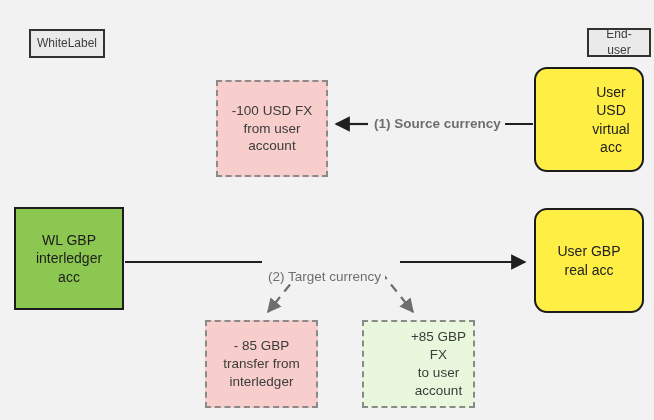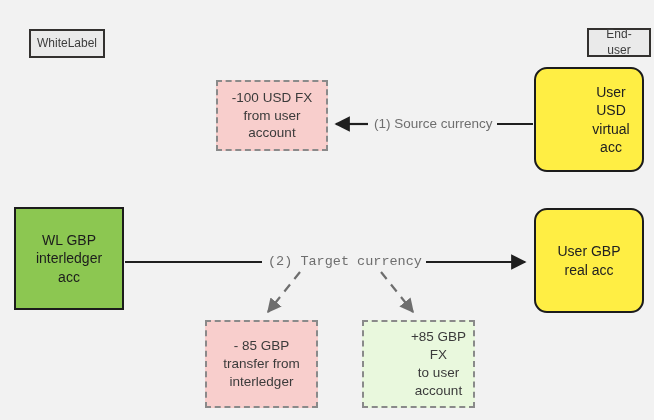--- a/index.html
+++ b/index.html
@@ -118,21 +118,21 @@
 
     <g>
       <line x1="381" y1="272" x2="413" y2="312" stroke="#6e6e6e" stroke-width="2.2" stroke-dasharray="9,7" marker-end="url(#arrow-dashed)"></line>
     </g>
   </svg>
 
   <div class="node chip" style="left:29px; top:29px; width:76px; height:29px;">WhiteLabel</div>
 
   <div class="node chip" style="left:559px; top:28px; width:64px; height:29px;margin-left:28px;">End-user</div>
 
-  <div class="node entry entry-debit" style="left:216px; top:80px; width:112px; height:71px;">-100 USD FX
+  <div class="node entry entry-debit" style="left:216px; top:80px; width:112px; height:97px;">-100 USD FX
 from user
 account</div>
 
   <div class="node acct" style="left:534px; top:67px; width:110px; height:105px;padding-left:44px;">User USD
 virtual acc</div>
 
   <div class="node ledger" style="left:14px; top:207px; width:110px; height:103px;">WL GBP
 interledger
 acc</div>
 
@@ -140,17 +140,17 @@
 real acc</div>
 
   <div class="node entry entry-debit" style="left:205px; top:320px; width:113px; height:88px;">- 85 GBP
 transfer from
 interledger</div>
 
   <div class="node entry entry-credit" style="left:362px; top:320px; width:113px; height:88px;padding-left:40px;">+85 GBP FX
 to user
 account</div>
 
-  <div class="edge-label" style="left:370px; top:117px;">(1) Source currency</div>
+  <div class="edge-label" style="left:370px; top:117px;font-weight:bold;">(1) Source currency</div>
 
-  <div class="edge-label" style="left:264px; top:255px;font-family:Liberation Mono, monospace;">(2) Target currency</div>
+  <div class="edge-label" style="left:264px; top:270px;">(2) Target currency</div>
 
 </div>
 
 </body></html>

